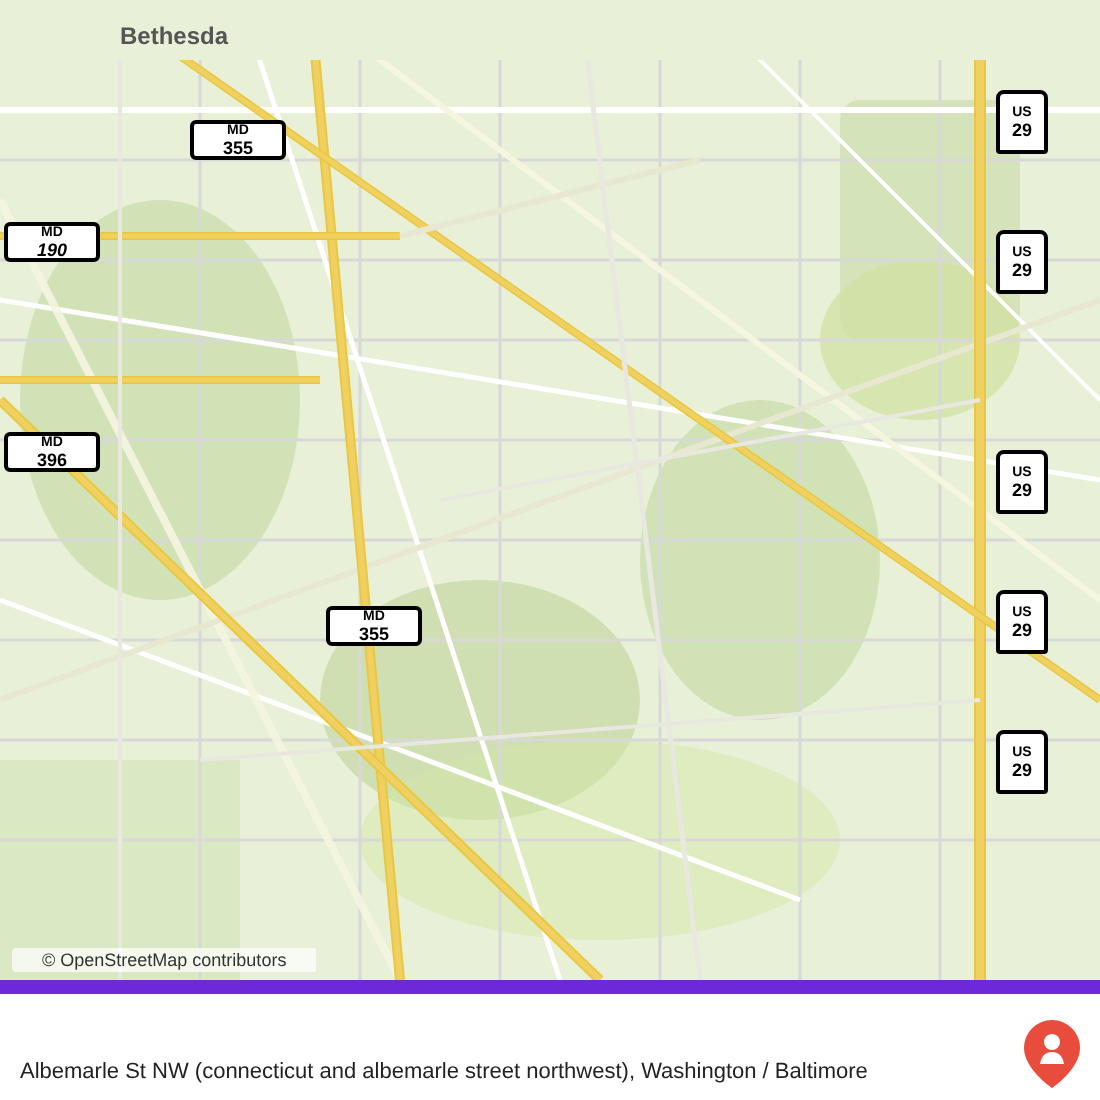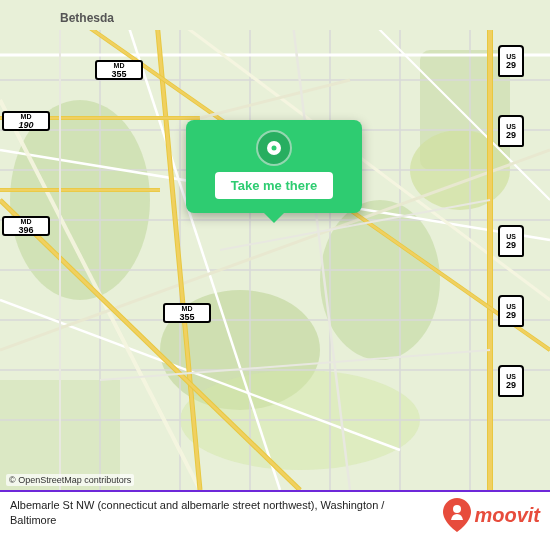--- a/index.html
+++ b/index.html
@@ -117,23 +117,23 @@
       cursor: pointer;
       white-space: nowrap;
     }
 
     
     #footer {
       width: 550px;
       height: 60px;
       background: #ffffff;
       display: flex;
-      align-items: flex-start;
+      align-items: flex-end;
       padding: 6px 10px;
-      border-top: 2px solid #6d28d9;
+      border-top: 7px solid #6d28d9;
       gap: 10px;
     }
 
     #footer-text {
       flex: 1;
       font-size: 11px;
       color: #333;
       line-height: 1.3;
     }
 
@@ -277,36 +277,29 @@
     </div>
   </div>
 
   <div class="shield shield-md" style="left:2px;top:183px;margin-top:33px;">
     <div>
       <div style="font-size:7px;font-weight:bold;text-align:center;">MD</div>
       <div style="font-size:9px;font-weight:bold;text-align:center;">396</div>
     </div>
   </div>
 
-  <div id="popup-card">
-    <div class="pin-icon">
-      <div class="pin-dot"></div>
-    </div>
-    <button id="take-me-there-btn">Take me there</button>
-  </div>
-
-  <div style="position:absolute;bottom:4px;left:6px;font-size:9px;color:#333;background:rgba(255,255,255,0.7);padding:1px 3px;border-radius:2px;">© OpenStreetMap contributors</div>
+
+  <div style="position:absolute;bottom:4px;left:6px;font-size:9px;color:#333;background:rgba(255,255,255,0.7);padding:1px 15px;border-radius:2px;">© OpenStreetMap contributors</div>
 </div>
 
 <div id="footer">
   <div id="footer-text">
     <div style="font-size:11px;color:#222;font-weight:500;line-height:1.35;">Albemarle St NW (connecticut and albemarle street northwest), Washington / Baltimore</div>
   </div>
   <div id="moovit-logo">
 
     <svg width="28" height="34" viewBox="0 0 28 34">
       <path d="M14 0 C6.27 0 0 6.27 0 14 C0 24.5 14 34 14 34 C14 34 28 24.5 28 14 C28 6.27 21.73 0 14 0Z" fill="#e74c3c"></path>
       <circle cx="14" cy="11" r="4" fill="white"></circle>
       <path d="M8 22 Q9 16 14 16 Q19 16 20 22" fill="white"></path>
     </svg>
-    <span style="font-size:20px;font-weight:bold;color:#e74c3c;font-style:italic;font-family:Arial,sans-serif;">moovit</span>
   </div>
 </div>
 
 </body></html>

